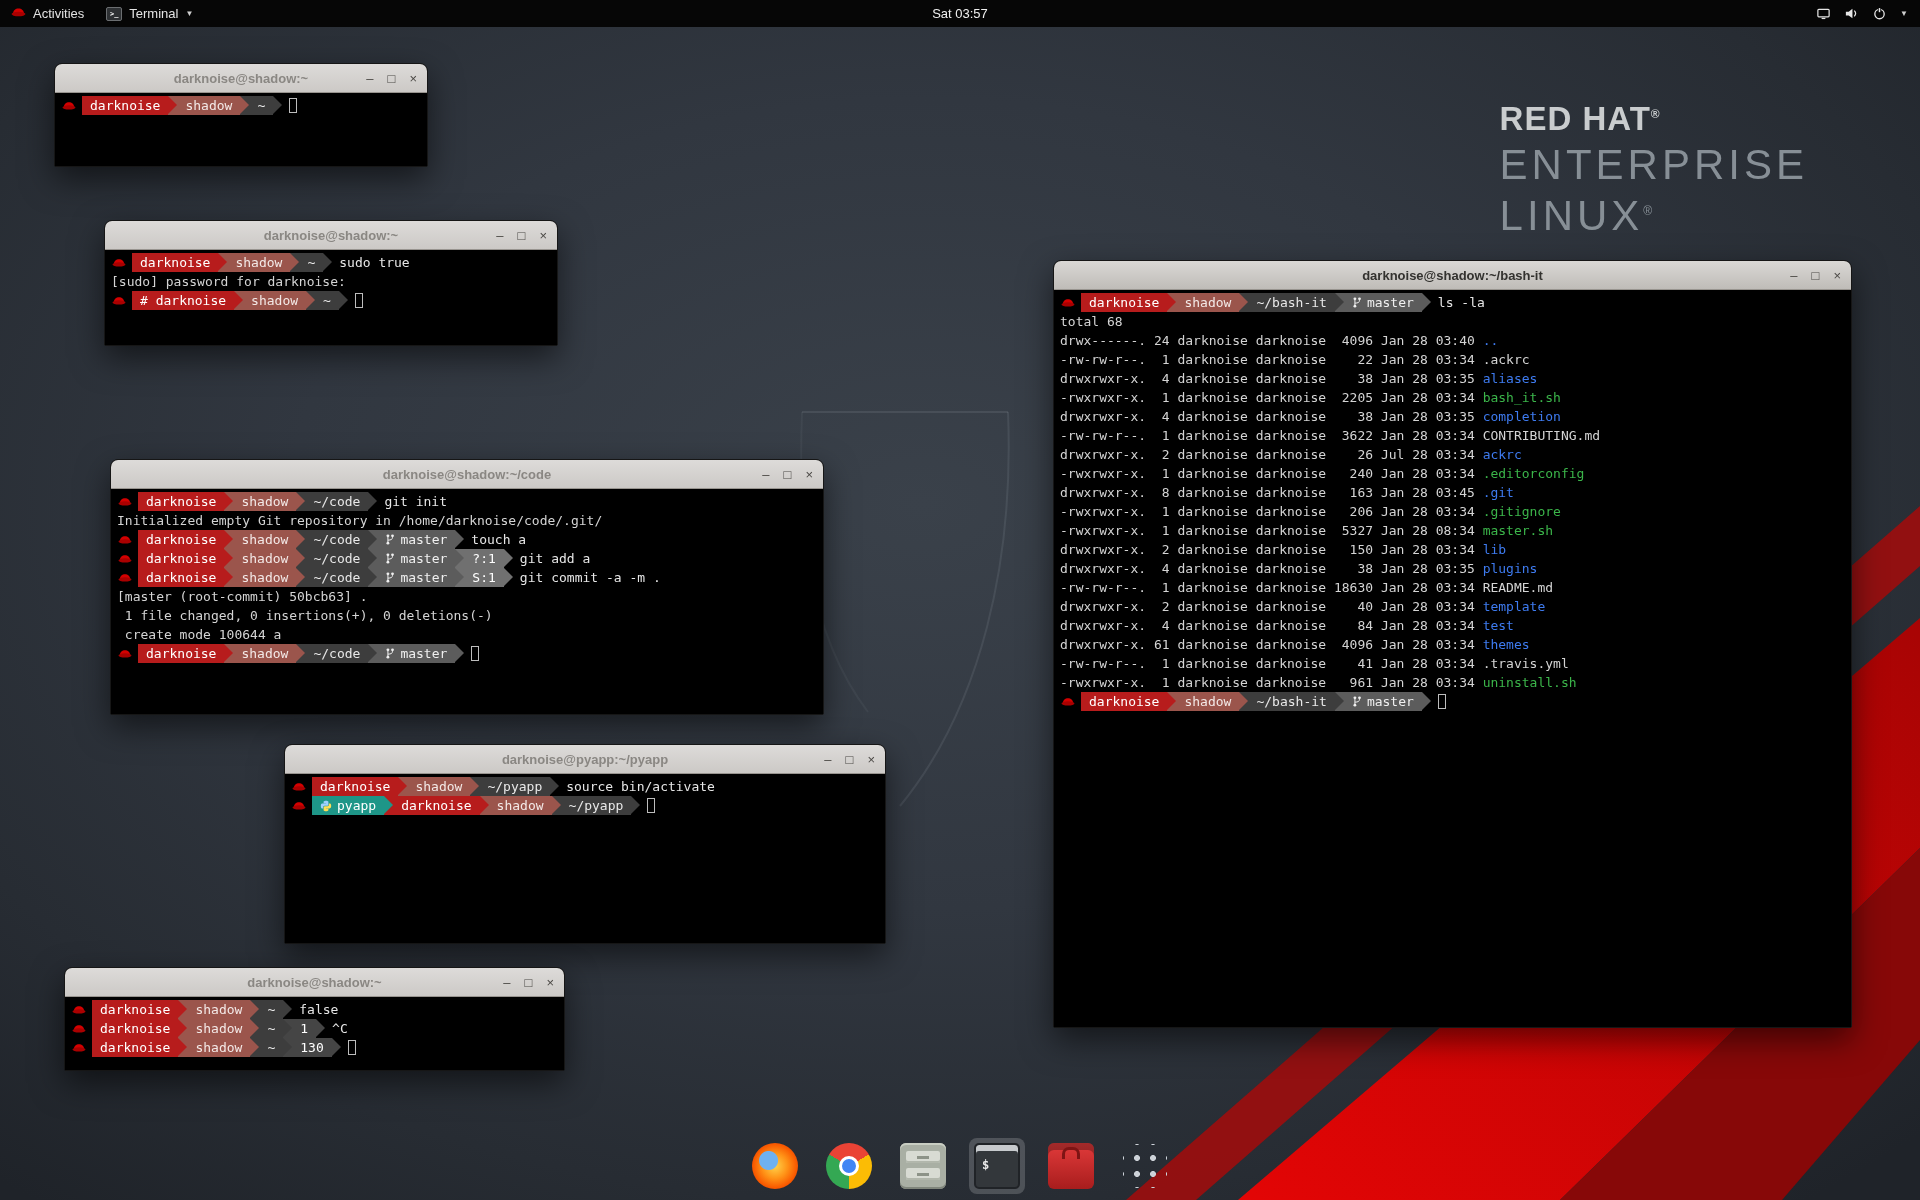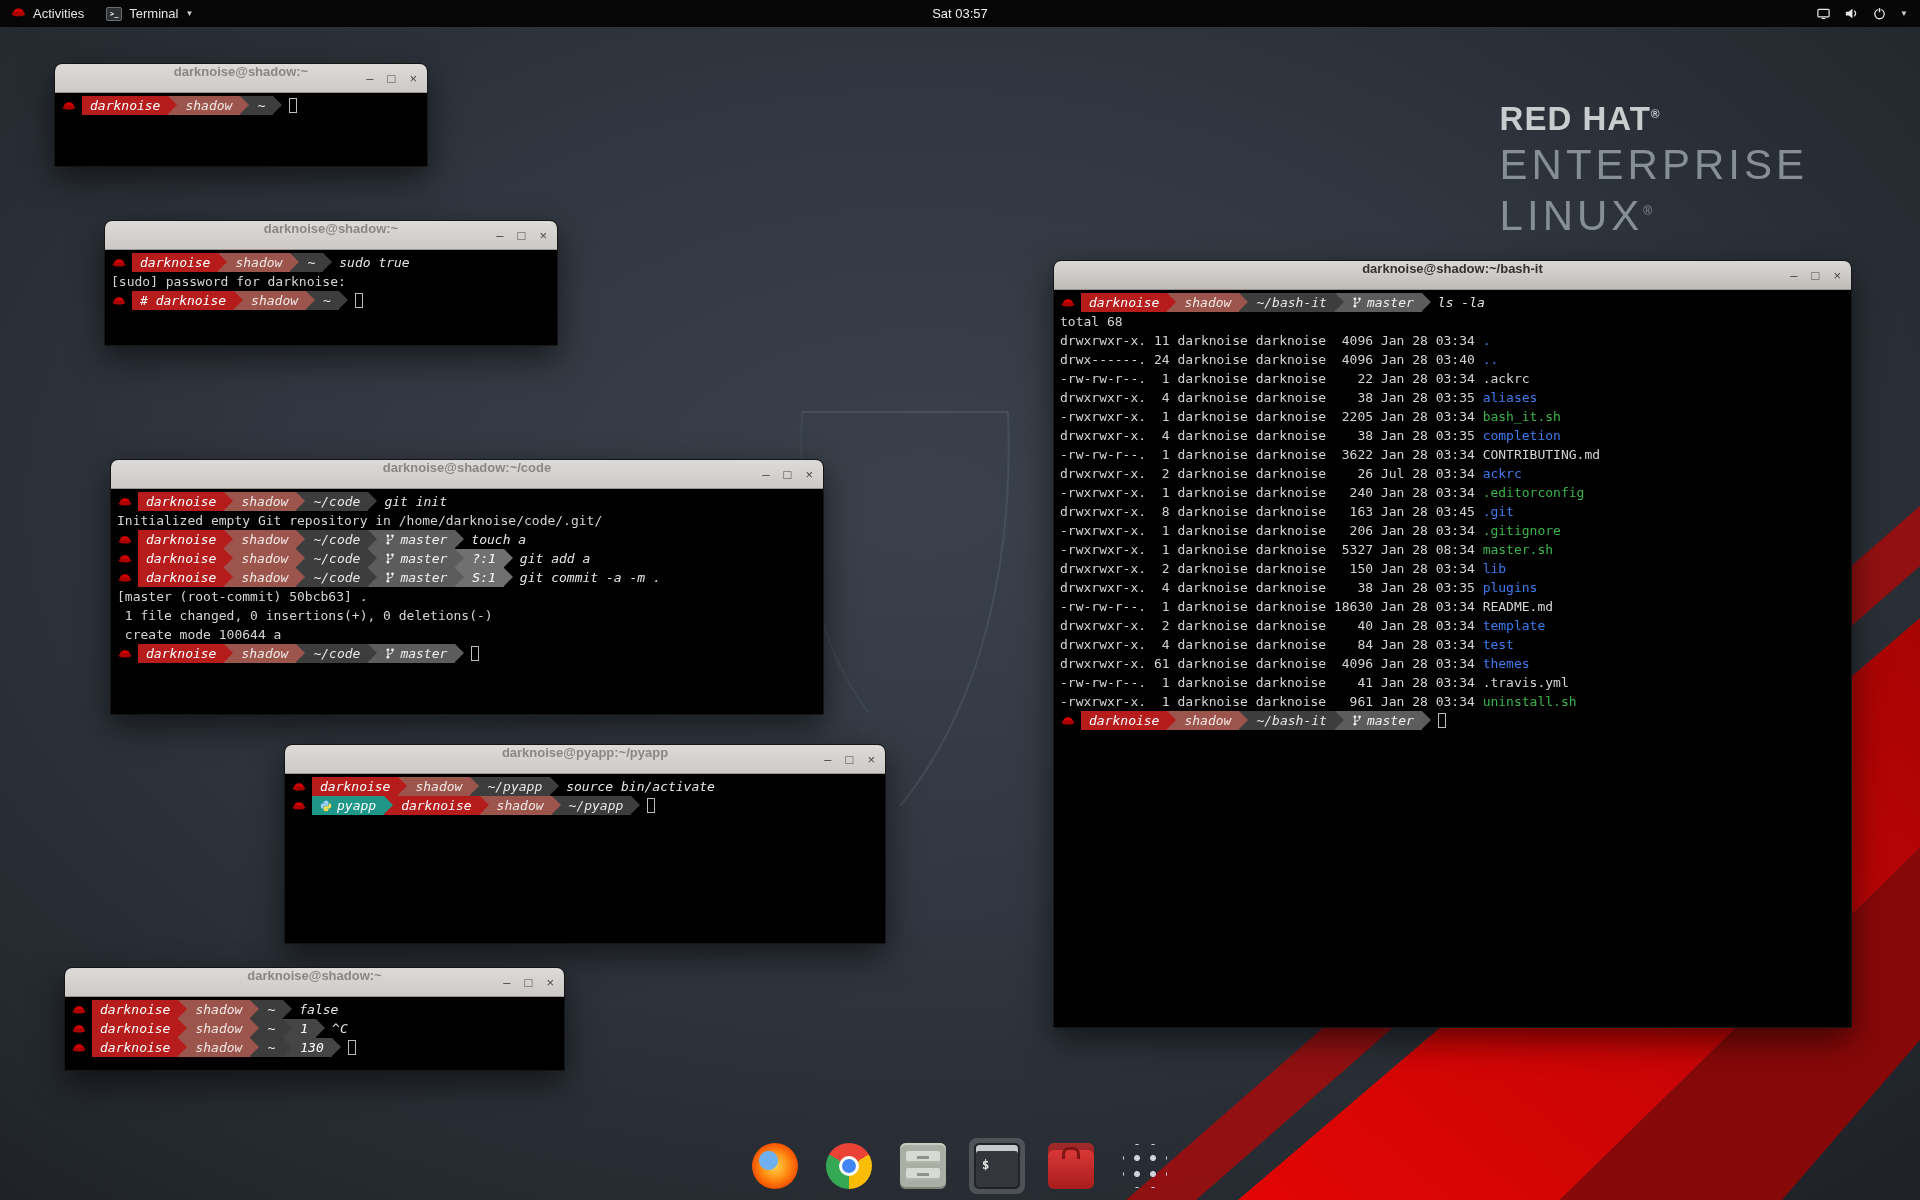--- a/index.html
+++ b/index.html
@@ -28,30 +28,30 @@
   .term-mini{ width:16px; height:14px; background:#2e3134; border:1px solid #6b6e71; border-radius:2px;
               display:inline-flex; align-items:center; justify-content:center;
               font:bold 7px "DejaVu Sans Mono", monospace; color:#fff; }
   .tb-ico{ display:inline-flex; cursor:pointer; }
   
   .windows-layer{ position:absolute; inset:0; z-index:2; }
   .window{ position:absolute; display:flex; flex-direction:column; background:#000;
            border:1px solid #161616; border-radius:8px 8px 2px 2px; box-shadow:0 12px 32px rgba(0,0,0,.55); }
   .titlebar{ height:29px; flex:none; border-radius:7px 7px 0 0; position:relative;
              background:linear-gradient(#dad8d5,#bfbcb8); border-bottom:1px solid #98948f;
-             display:flex; justify-content:center; cursor:default; }
+             display:flex; align-items:center; justify-content:center; cursor:default; }
   .window:not(.focused) .titlebar{ background:linear-gradient(#dddbd9,#ccc9c6); }
   .title{ font-size:13px; font-weight:bold; color:#33322f; }
   .window:not(.focused) .title{ color:#8a8783; }
   .controls{ position:absolute; right:10px; top:0; height:100%; display:flex; align-items:center; gap:14px; }
   .wbtn{ font-size:13px; color:#4a4845; line-height:1; cursor:pointer; }
   .tbody{ flex:1; background:var(--term-bg); padding:3px 6px; overflow:hidden; cursor:text; }
   .line{ height:19px; line-height:19px; font:13px/19px "DejaVu Sans Mono", monospace;
          color:var(--term-fg); white-space:pre; }
-  .prompt{ display:flex; align-items:center;font-style:italic; }
+  .prompt{ display:flex; align-items:center; }
   .hat{ display:inline-flex; margin:0 6px 0 1px; flex:none; }
   .seg{ display:inline-flex; align-items:center; height:19px; padding:0 8px; flex:none; }
   .seg-ico{ display:inline-flex; margin-right:5px; }
   .sep{ width:9px; height:19px; display:inline-block; position:relative; flex:none; }
   .tri{ position:absolute; left:0; top:0; width:0; height:0;
         border-top:9.5px solid transparent; border-bottom:9.5px solid transparent; border-left:9px solid #000; }
   .cmd{ margin-left:7px; white-space:pre; color:#e6e6e6; }
   .cursor{ width:8px; height:15px; border:1px solid #bdbdbd; margin-left:7px; display:inline-block; flex:none; }
   .fc-dir{ color:var(--dir); }
   .fc-exec{ color:var(--exec); }
@@ -303,21 +303,20 @@
         <div class="line prompt"><span class="hat"><svg width="14" height="11" viewBox="0 0 16 12">
               <path d="M2.2 7.8C2.2 4.4 4.8 2.3 8 2.3s5.8 2.1 5.8 5.5" fill="#d40000"></path>
               <ellipse cx="8" cy="8.2" rx="7.4" ry="2.4" fill="#aa0000"></ellipse>
             </svg></span><span class="seg" style="background: rgb(183, 28, 28); color: rgb(255, 255, 255);"><span>darknoise</span></span><span class="sep" style="background: rgb(155, 85, 76);"><span class="tri" style="border-left-color: rgb(183, 28, 28);"></span></span><span class="seg" style="background: rgb(155, 85, 76); color: rgb(243, 233, 231);"><span>shadow</span></span><span class="sep" style="background: rgb(61, 61, 61);"><span class="tri" style="border-left-color: rgb(155, 85, 76);"></span></span><span class="seg" style="background: rgb(61, 61, 61); color: rgb(232, 232, 232);"><span>~/bash-it</span></span><span class="sep" style="background: rgb(92, 92, 92);"><span class="tri" style="border-left-color: rgb(61, 61, 61);"></span></span><span class="seg" style="background: rgb(92, 92, 92); color: rgb(240, 240, 240);"><span class="seg-ico"><svg width="10" height="13" viewBox="0 0 12 14">
                 <circle cx="3.5" cy="2.6" r="1.7" fill="currentColor"></circle>
                 <circle cx="9" cy="2.6" r="1.7" fill="currentColor"></circle>
                 <circle cx="3.5" cy="11.4" r="1.7" fill="currentColor"></circle>
                 <path d="M3.5 4v6 M9 4.2c0 3-2 3.4-5.5 3.6" stroke="currentColor" fill="none" stroke-width="1.2"></path>
               </svg></span><span>master</span></span><span class="sep" style="background: transparent;"><span class="tri" style="border-left-color: rgb(92, 92, 92);"></span></span><span class="cmd">ls -la</span></div>
         <div class="line"><span>total 68</span></div>
-        <div class="line"><span>drwxrwxr-x. 11 darknoise darknoise  4096 Jan 28 03:34 </span><span class="fc-dir">.</span></div>
         <div class="line"><span>drwx------. 24 darknoise darknoise  4096 Jan 28 03:40 </span><span class="fc-dir">..</span></div>
         <div class="line"><span>-rw-rw-r--.  1 darknoise darknoise    22 Jan 28 03:34 </span><span>.ackrc</span></div>
         <div class="line"><span>drwxrwxr-x.  4 darknoise darknoise    38 Jan 28 03:35 </span><span class="fc-dir">aliases</span></div>
         <div class="line"><span>-rwxrwxr-x.  1 darknoise darknoise  2205 Jan 28 03:34 </span><span class="fc-exec">bash_it.sh</span></div>
         <div class="line"><span>drwxrwxr-x.  4 darknoise darknoise    38 Jan 28 03:35 </span><span class="fc-dir">completion</span></div>
         <div class="line"><span>-rw-rw-r--.  1 darknoise darknoise  3622 Jan 28 03:34 </span><span>CONTRIBUTING.md</span></div>
         <div class="line"><span>drwxrwxr-x.  2 darknoise darknoise    26 Jul 28 03:34 </span><span class="fc-dir">ackrc</span></div>
         <div class="line"><span>-rwxrwxr-x.  1 darknoise darknoise   240 Jan 28 03:34 </span><span class="fc-exec">.editorconfig</span></div>
         <div class="line"><span>drwxrwxr-x.  8 darknoise darknoise   163 Jan 28 03:45 </span><span class="fc-dir">.git</span></div>
         <div class="line"><span>-rwxrwxr-x.  1 darknoise darknoise   206 Jan 28 03:34 </span><span class="fc-exec">.gitignore</span></div>

